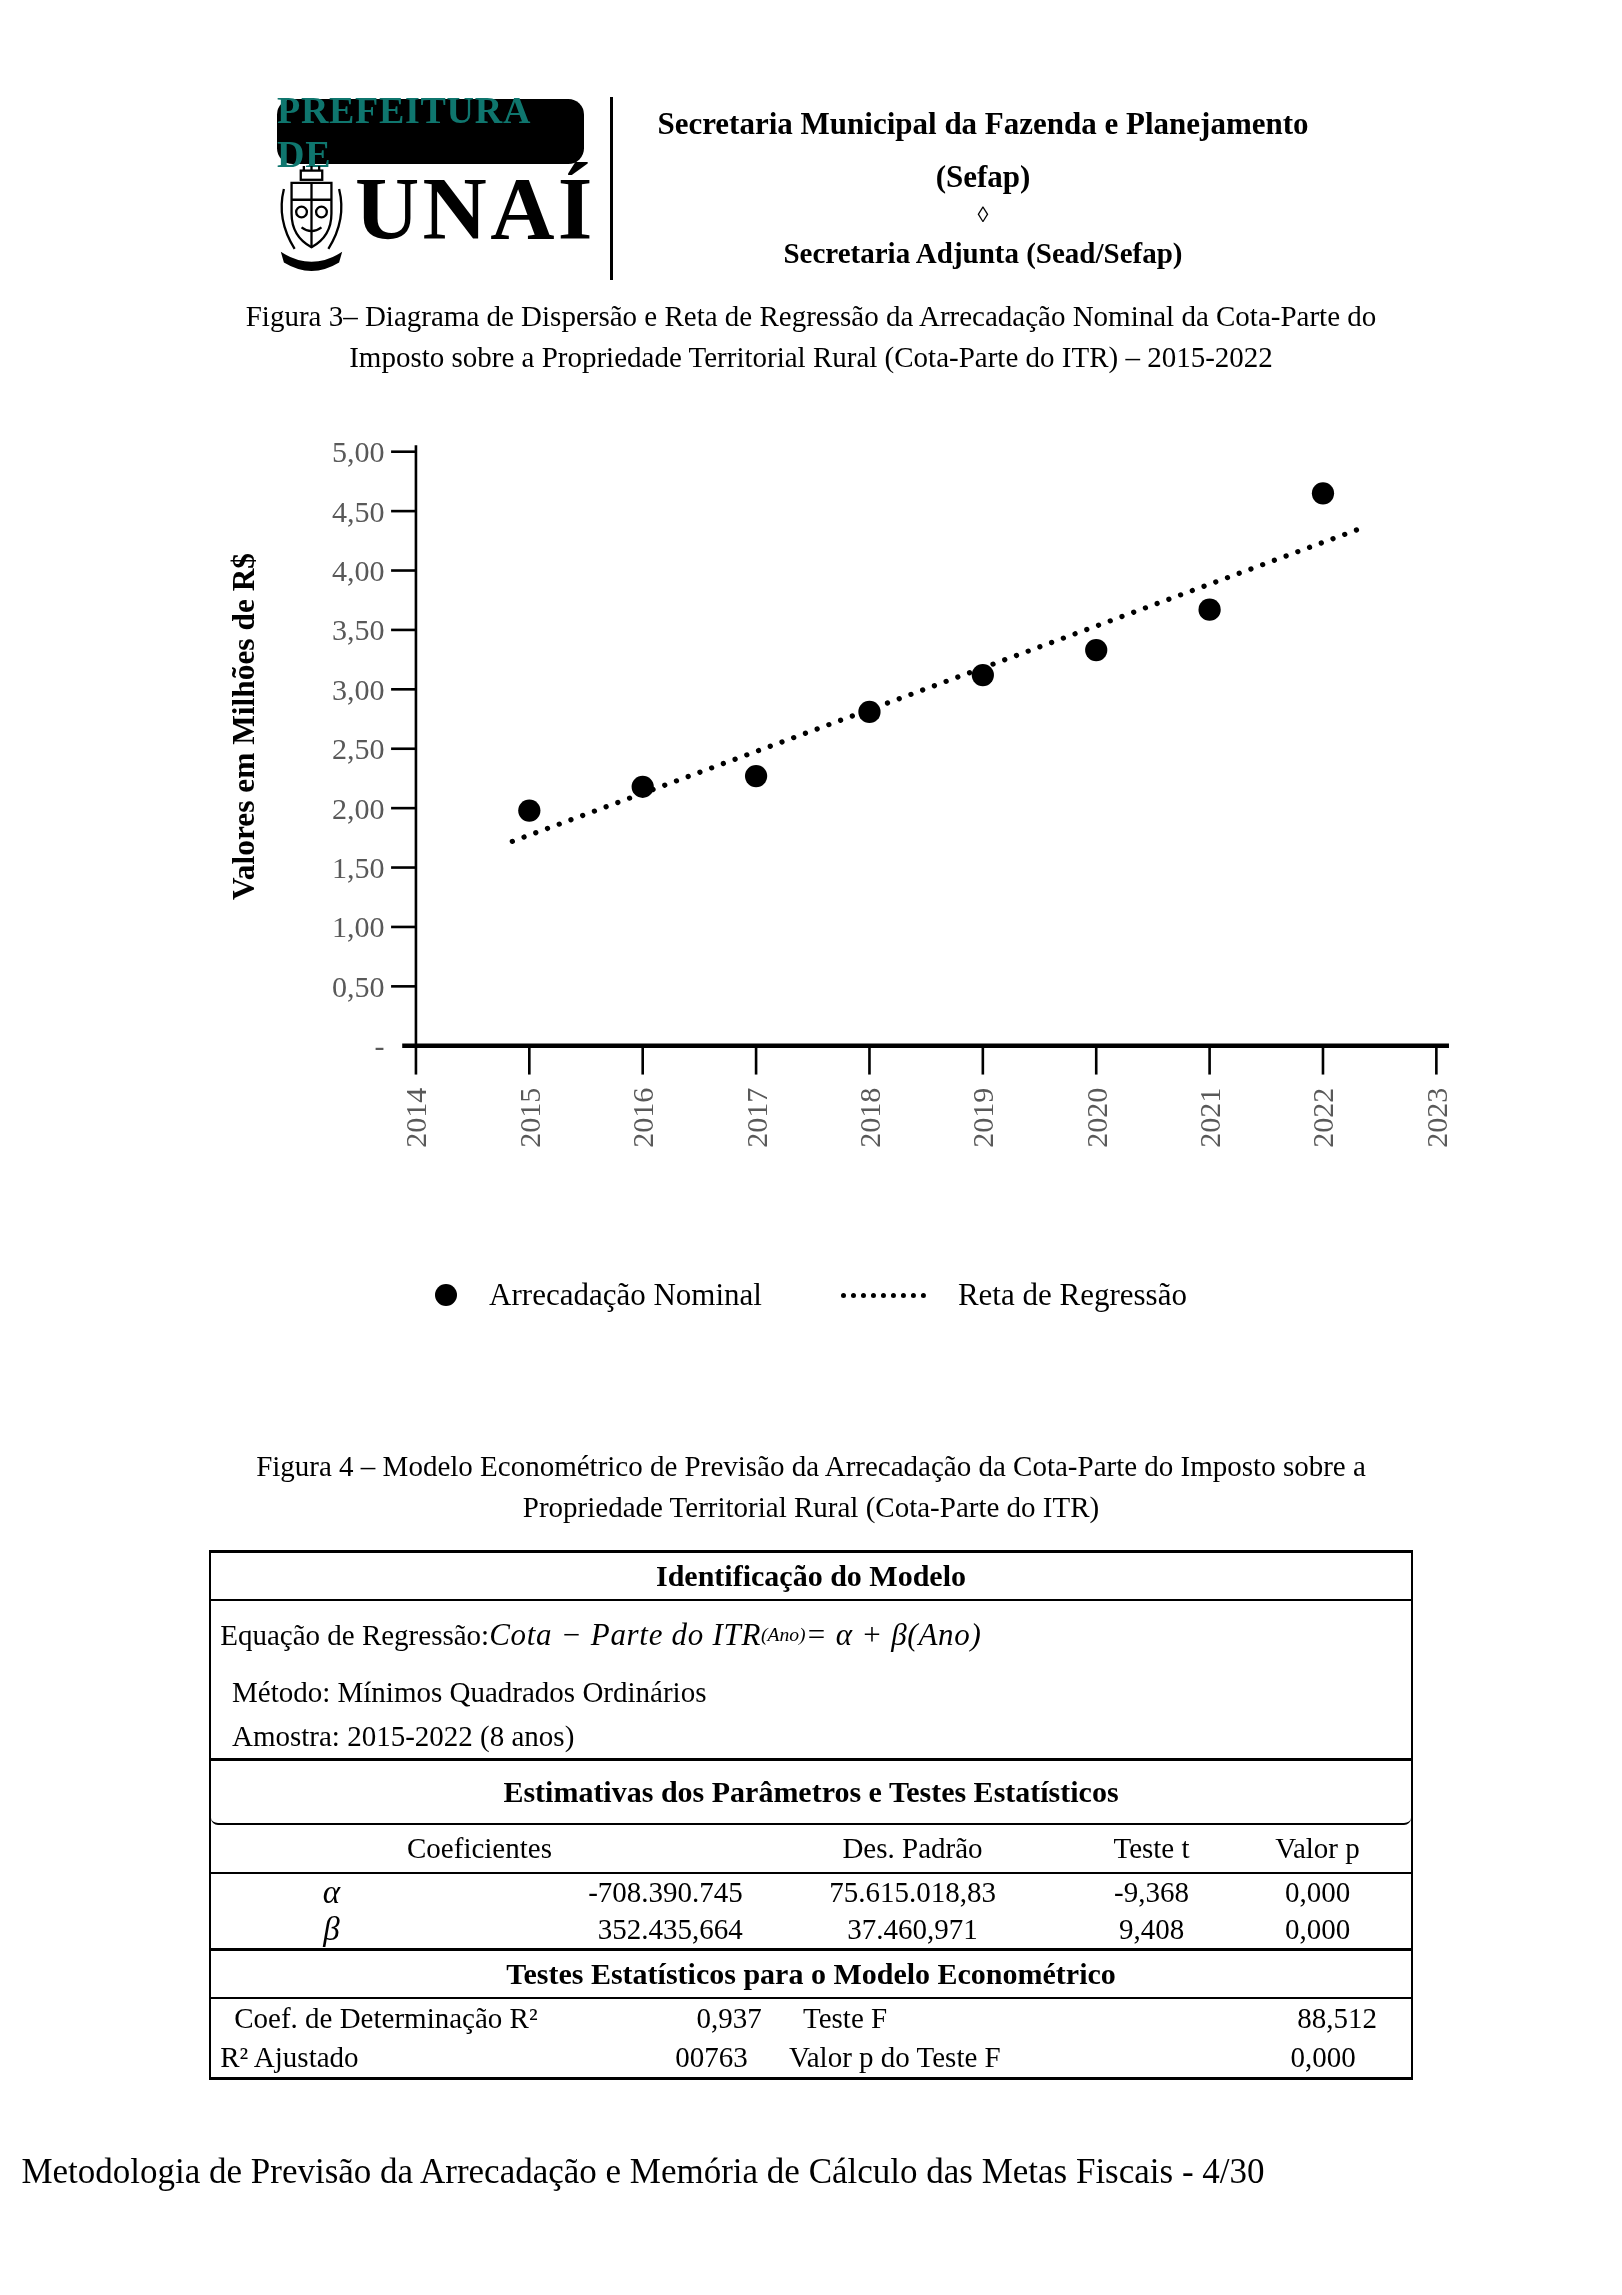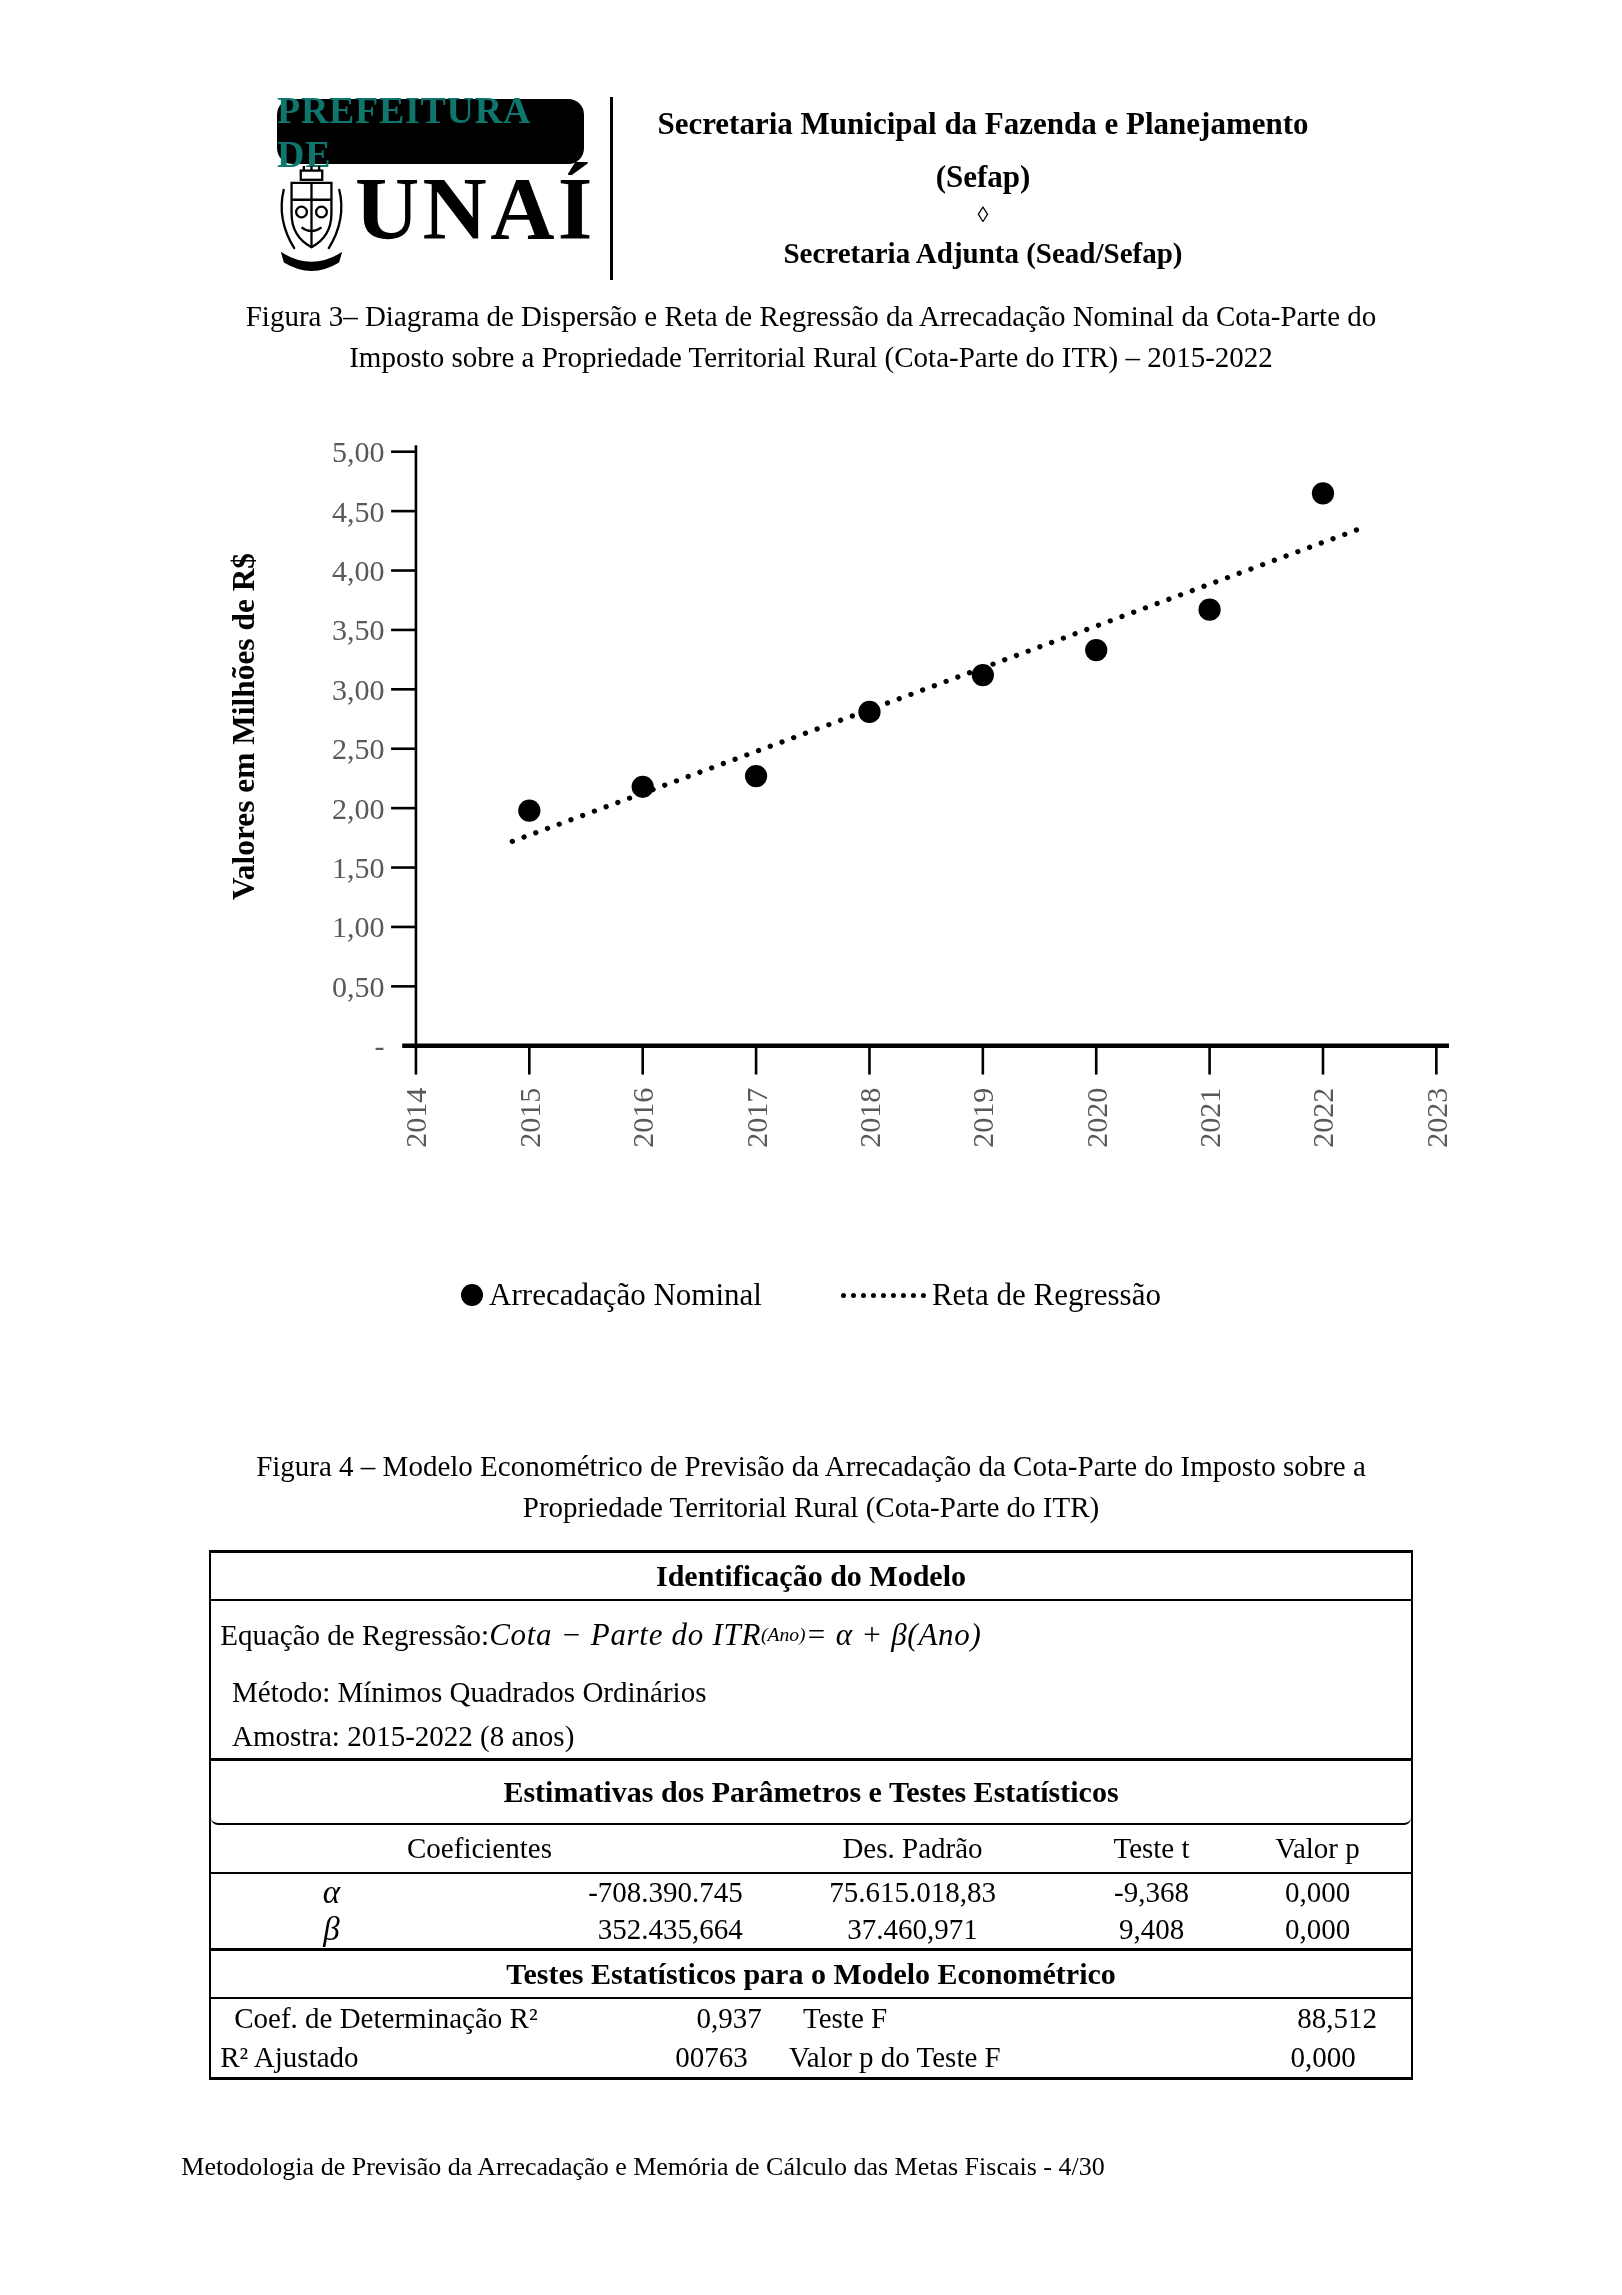--- a/index.html
+++ b/index.html
@@ -17,28 +17,28 @@
   .deptblock{left:623px;top:105px;width:720px;text-align:center;}
   .dept1{font-size:31px;font-weight:bold;line-height:37px;}
   .dept2{font-size:31px;font-weight:bold;line-height:37px;margin-top:16px;}
   .diamond{font-size:22px;line-height:29px;margin-top:5.2px;}
   .dept3{font-size:29px;font-weight:bold;line-height:35px;margin-top:6.5px;}
 
   
   .figtitle{left:0;width:1622px;text-align:center;font-size:29px;line-height:41px;}
   .fig3{top:296px;}
   .fig4{top:1446px;}
-  .footer{left:0;top:2152px;width:1286px;text-align:center;font-size:26px;}
+  .footer{left:0;top:2152px;width:1286px;text-align:center;font-size:35px;}
 
   
   #chart-svg{left:196px;top:419px;width:1276px;height:772px;}
   #chart-svg text{font-family:"Liberation Serif","DejaVu Serif",serif;}
   .legend{left:0;top:1277px;width:1622px;display:flex;justify-content:center;align-items:center;gap:79px;
           font-size:31px;}
-  .legend-item{display:flex;align-items:center;gap:6px;}
+  .legend-item{display:flex;align-items:center;gap:32px;}
   .legend-dot{width:22px;height:22px;border-radius:50%;background:#000;display:inline-block;}
   .legend-dash{width:85px;height:0;border-top:5.9px dotted #000;display:inline-block;}
 
   
   .tbl{left:209px;top:1550px;width:1204px;border:2.6px solid #000;border-top-width:3.9px;border-bottom-width:3.9px;
        box-sizing:border-box;font-size:29px;}
   .trow{box-sizing:border-box;display:flex;align-items:center;}
   .tcenter{justify-content:center;}
   .tbold{font-weight:bold;font-size:30px;}
   .r-id{height:48px;border-bottom:2.6px solid #000;}

